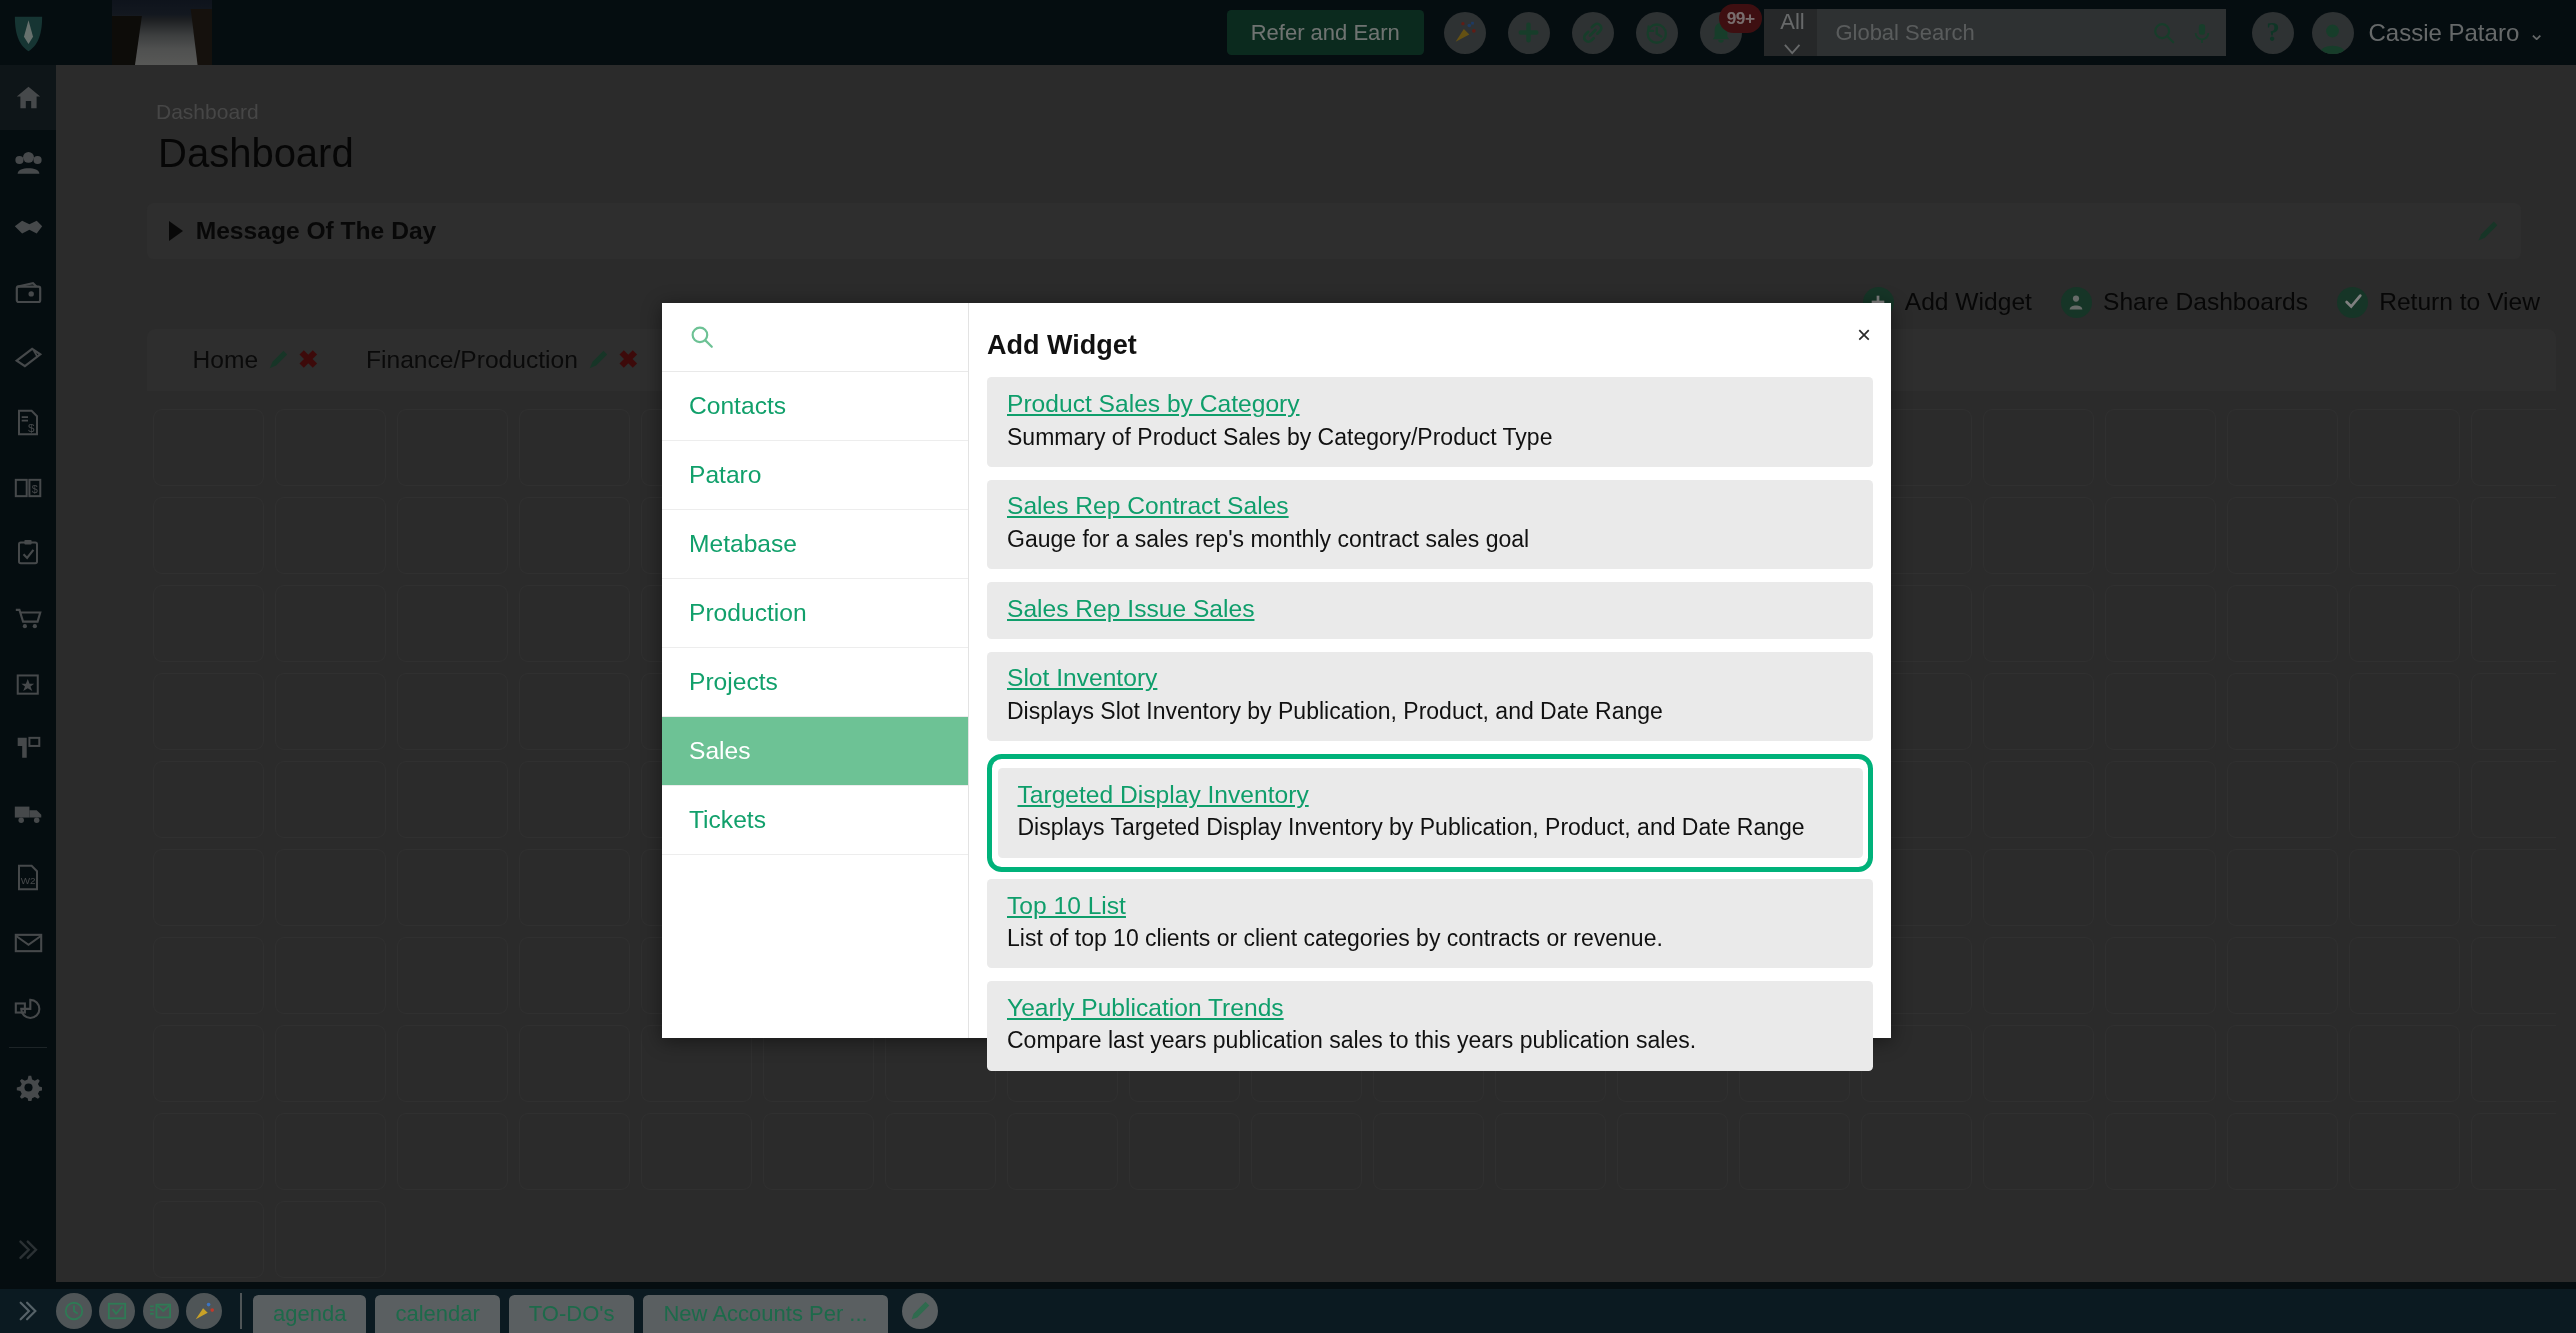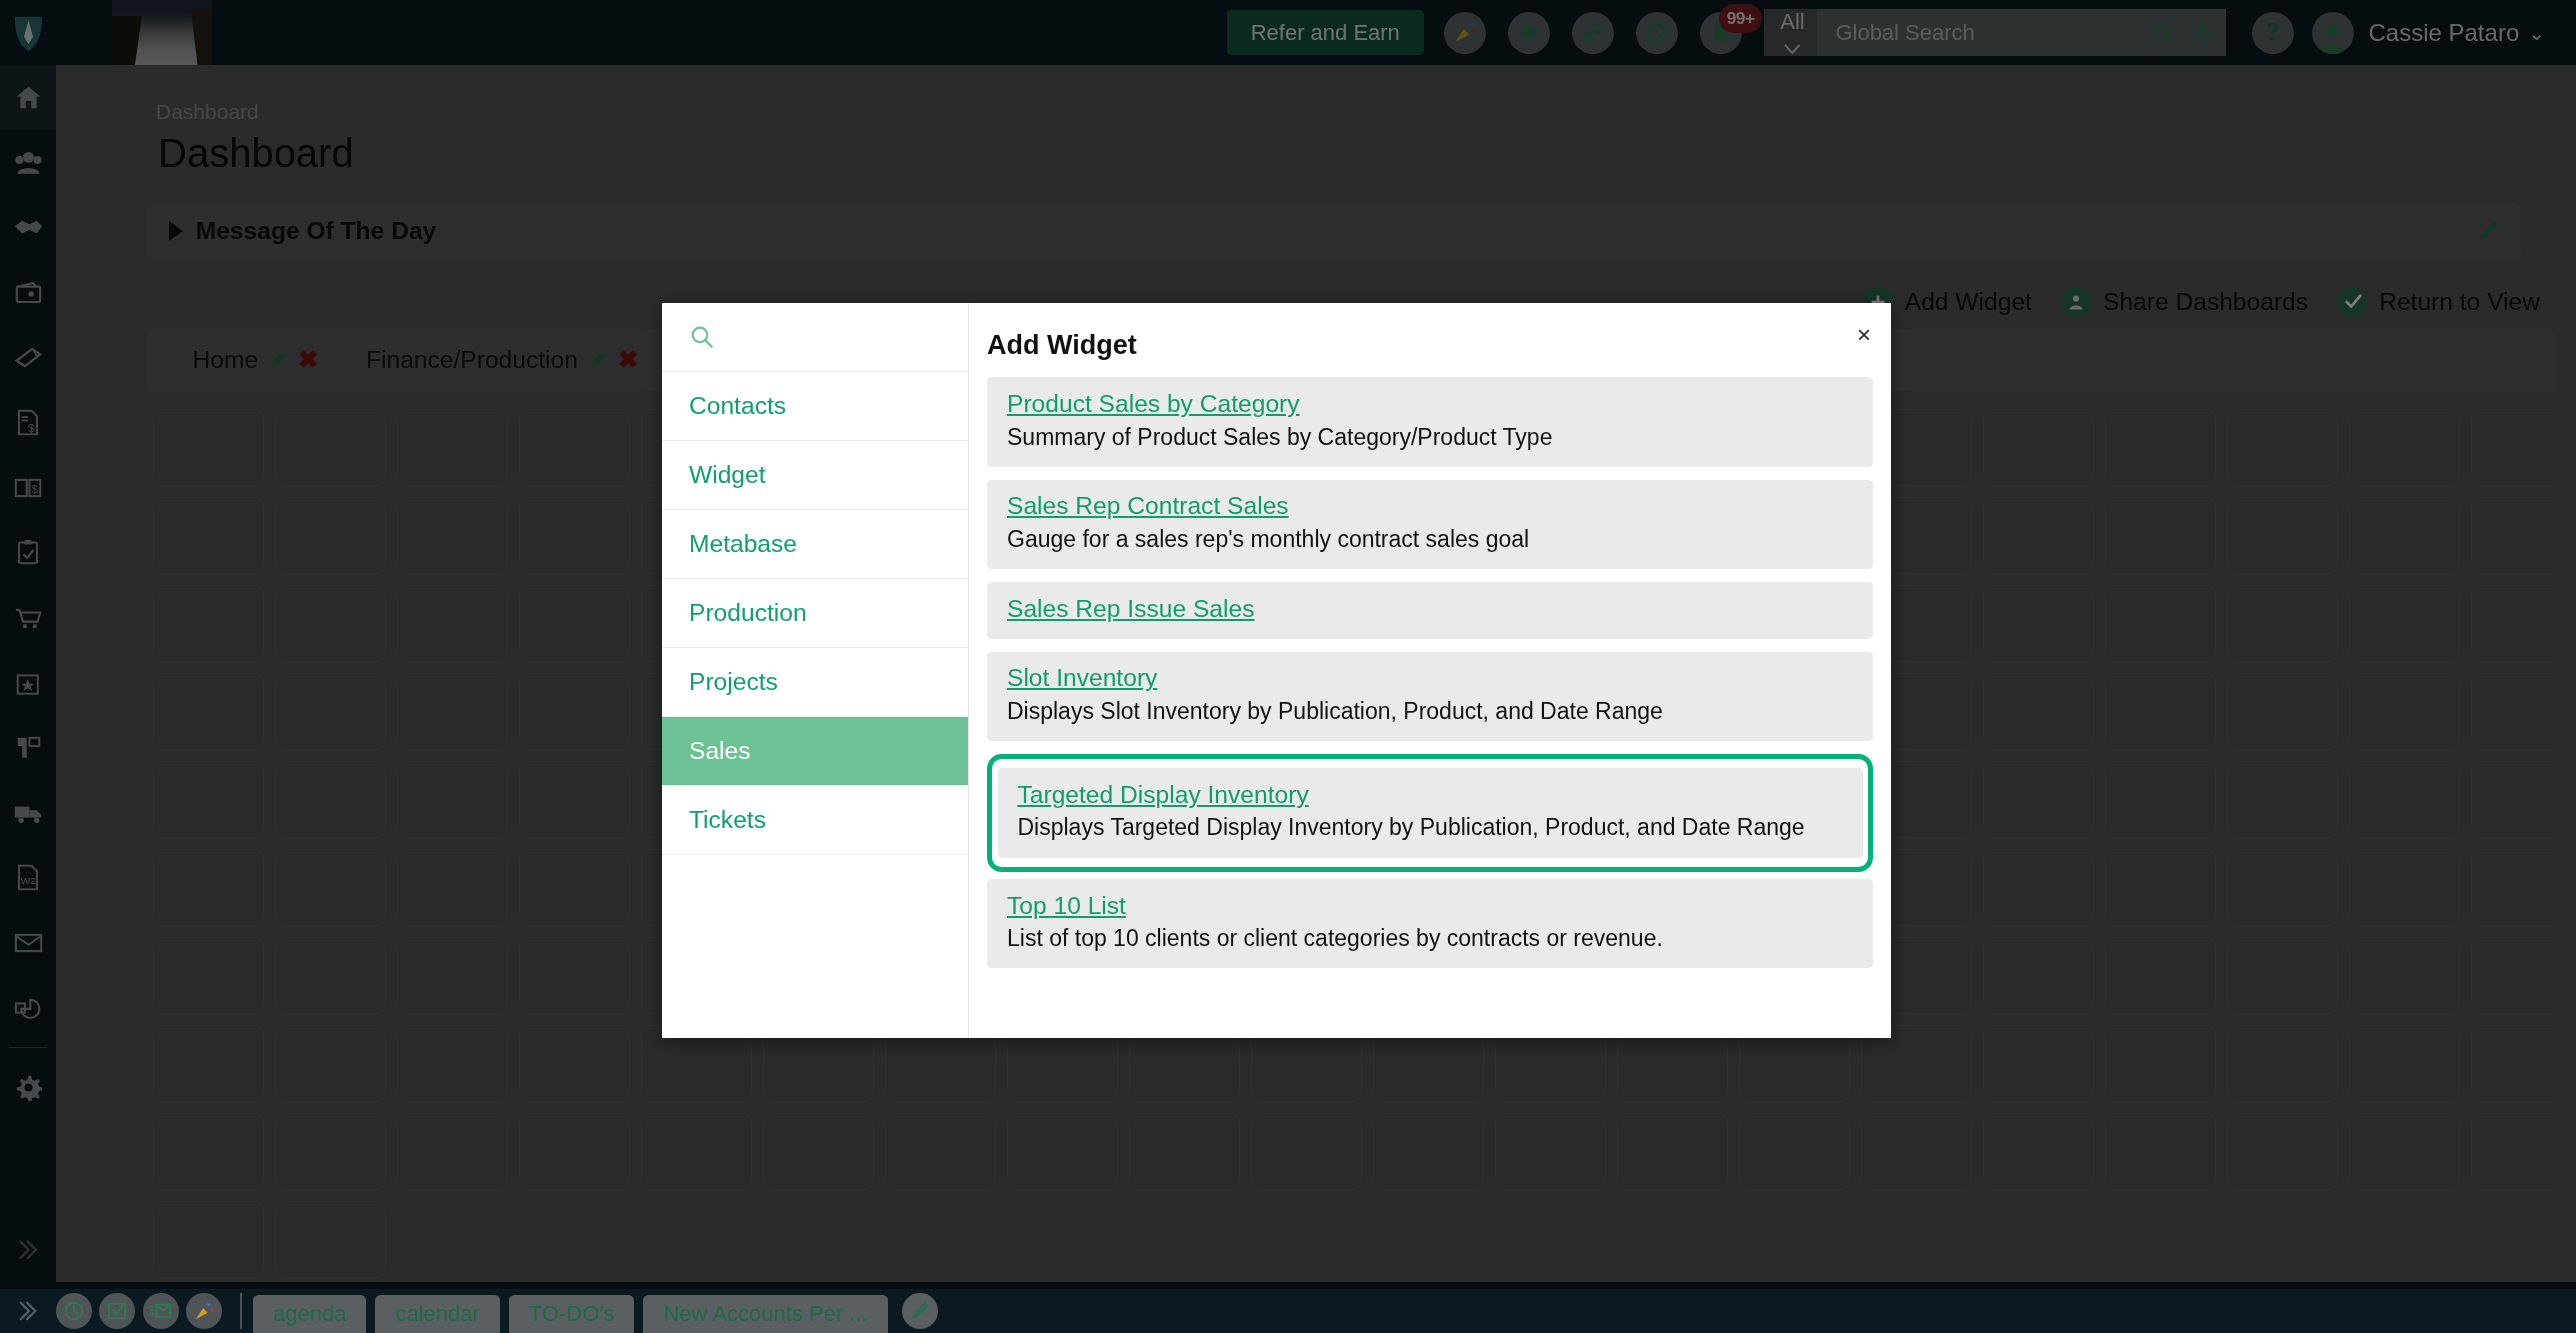--- a/index.html
+++ b/index.html
@@ -718,21 +718,21 @@
 
     <div class="modal-left">
       <div class="m-search">
         <svg width="25.5" height="25.5" viewBox="0 0 28 28">
           <circle cx="12" cy="12" r="8" stroke="#6dc295" stroke-width="2.4" fill="none"></circle>
           <path d="M18 18 L25 25" stroke="#6dc295" stroke-width="2.4" stroke-linecap="round"></path>
         </svg>
         <input type="text" value="" placeholder="" style="">
       </div>
       <div class="cat">Contacts</div>
-      <div class="cat">Widget</div>
+      <div class="cat">Pataro</div>
       <div class="cat">Metabase</div>
       <div class="cat">Production</div>
       <div class="cat">Projects</div>
       <div class="cat active">Sales</div>
       <div class="cat">Tickets</div>
     </div>
 
     <div class="modal-right">
       <div class="m-title">Add Widget</div>
       <div class="m-close">×</div>
@@ -763,20 +763,24 @@
             <a class="w-link">Targeted Display Inventory</a>
             <div class="w-desc">Displays Targeted Display Inventory by Publication, Product, and Date Range</div>
           </div>
         </div>
 
         <div class="w-item">
           <a class="w-link">Top 10 List</a>
           <div class="w-desc">List of top 10 clients or client categories by contracts or revenue.</div>
         </div>
 
+        <div class="w-item">
+          <a class="w-link">Yearly Publication Trends</a>
+          <div class="w-desc">Compare last years publication sales to this years publication sales.</div>
+        </div>
 
       </div>
     </div>
   </div>
 
   <div class="taskbar">
     <div class="tb-left-chev">
       <svg width="22" height="24" viewBox="0 0 24 26">
         <path d="M4 4 L13 13 L4 22" stroke="#566268" stroke-width="2.4" fill="none" stroke-linecap="round"></path>
         <path d="M11 4 L20 13 L11 22" stroke="#566268" stroke-width="2.4" fill="none" stroke-linecap="round"></path>

